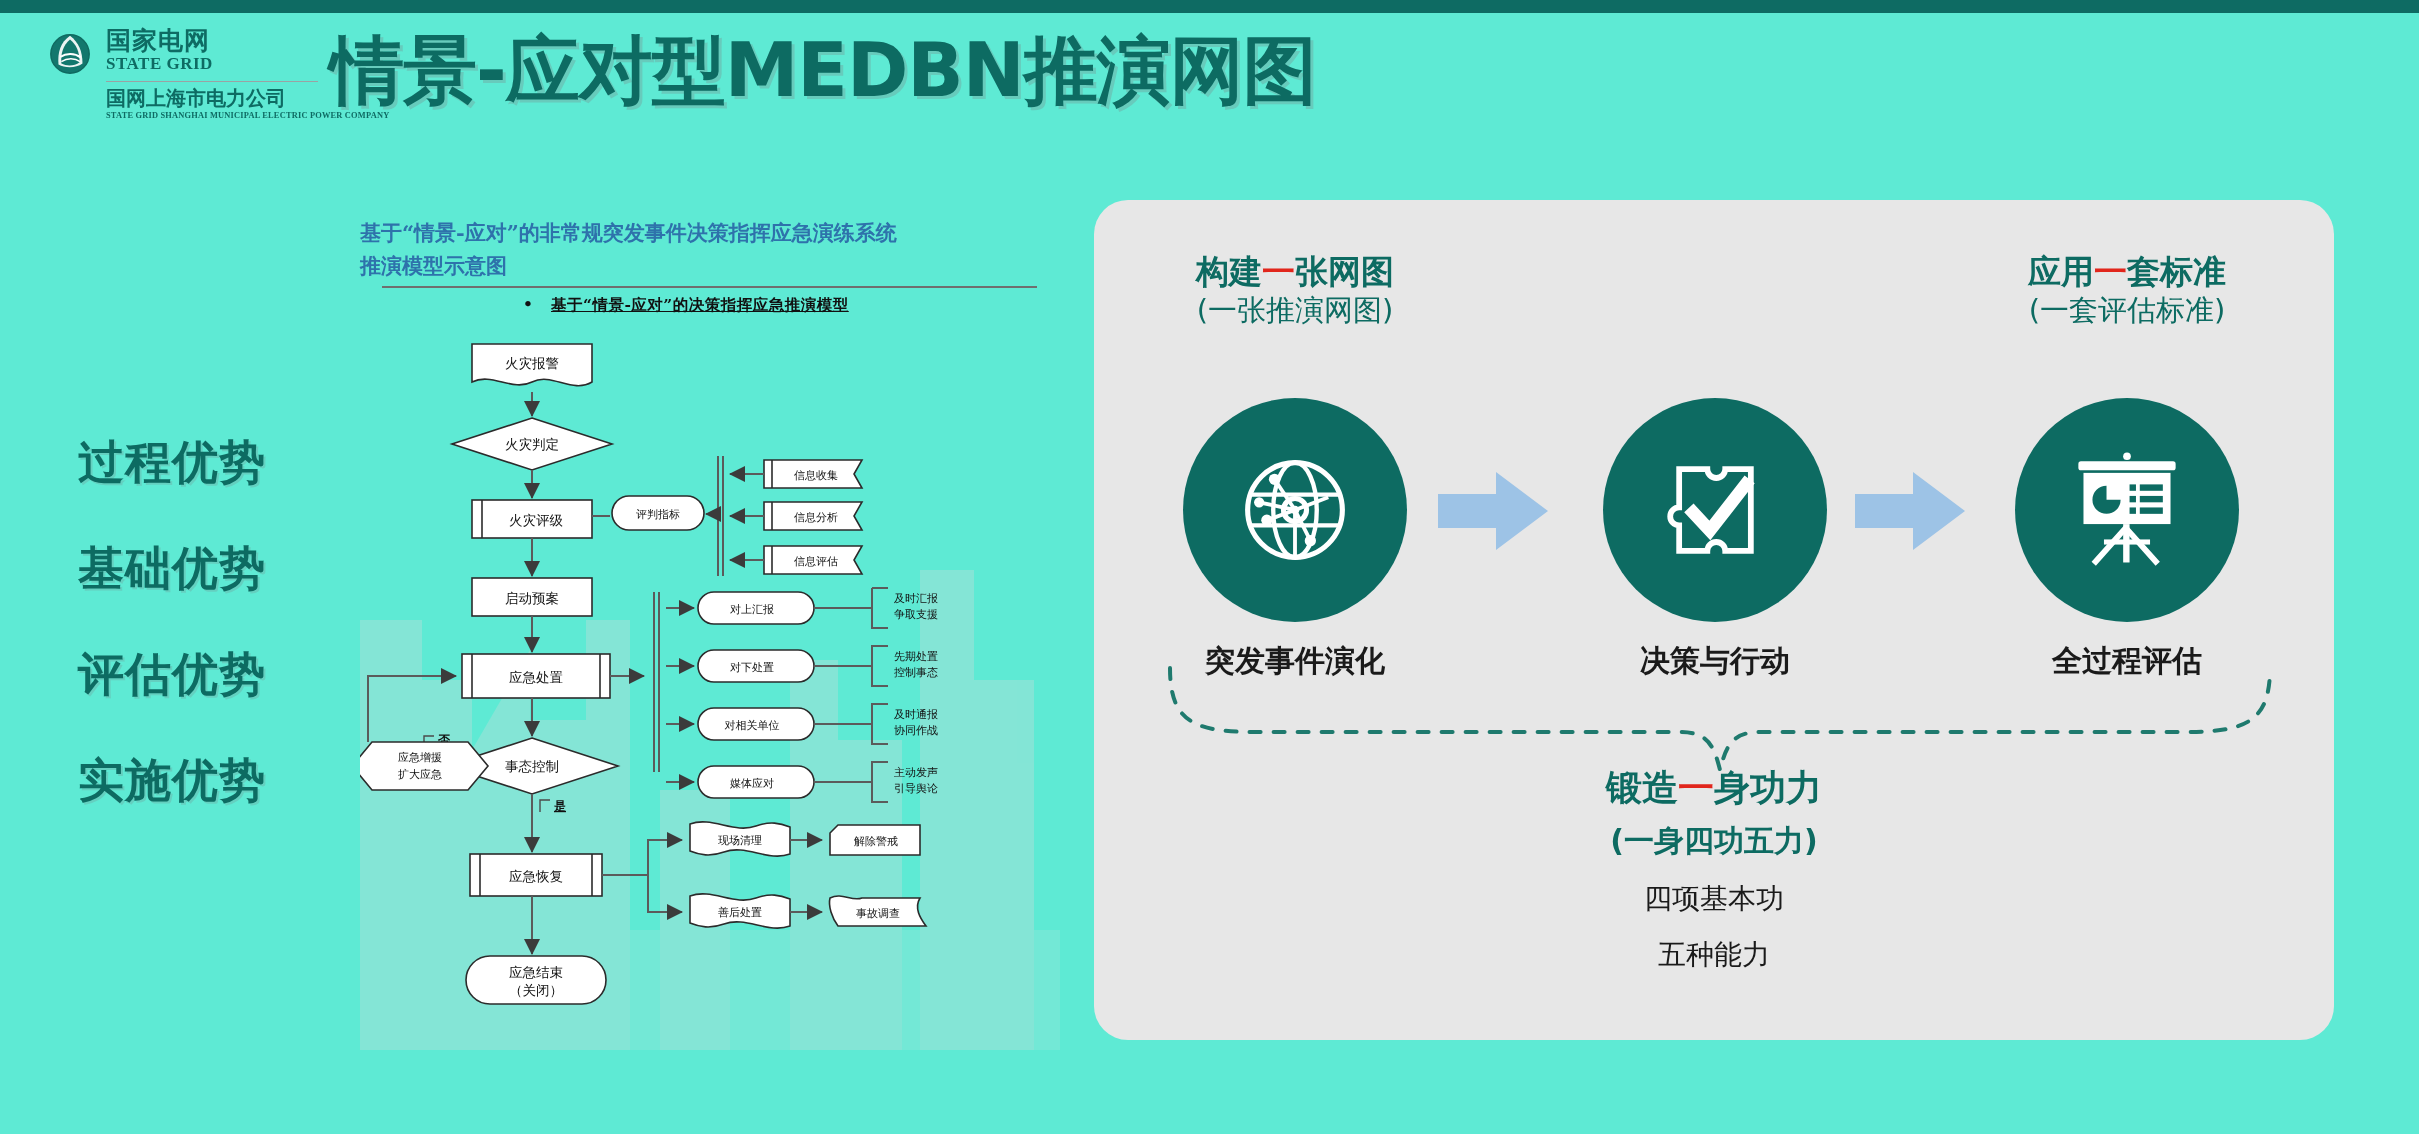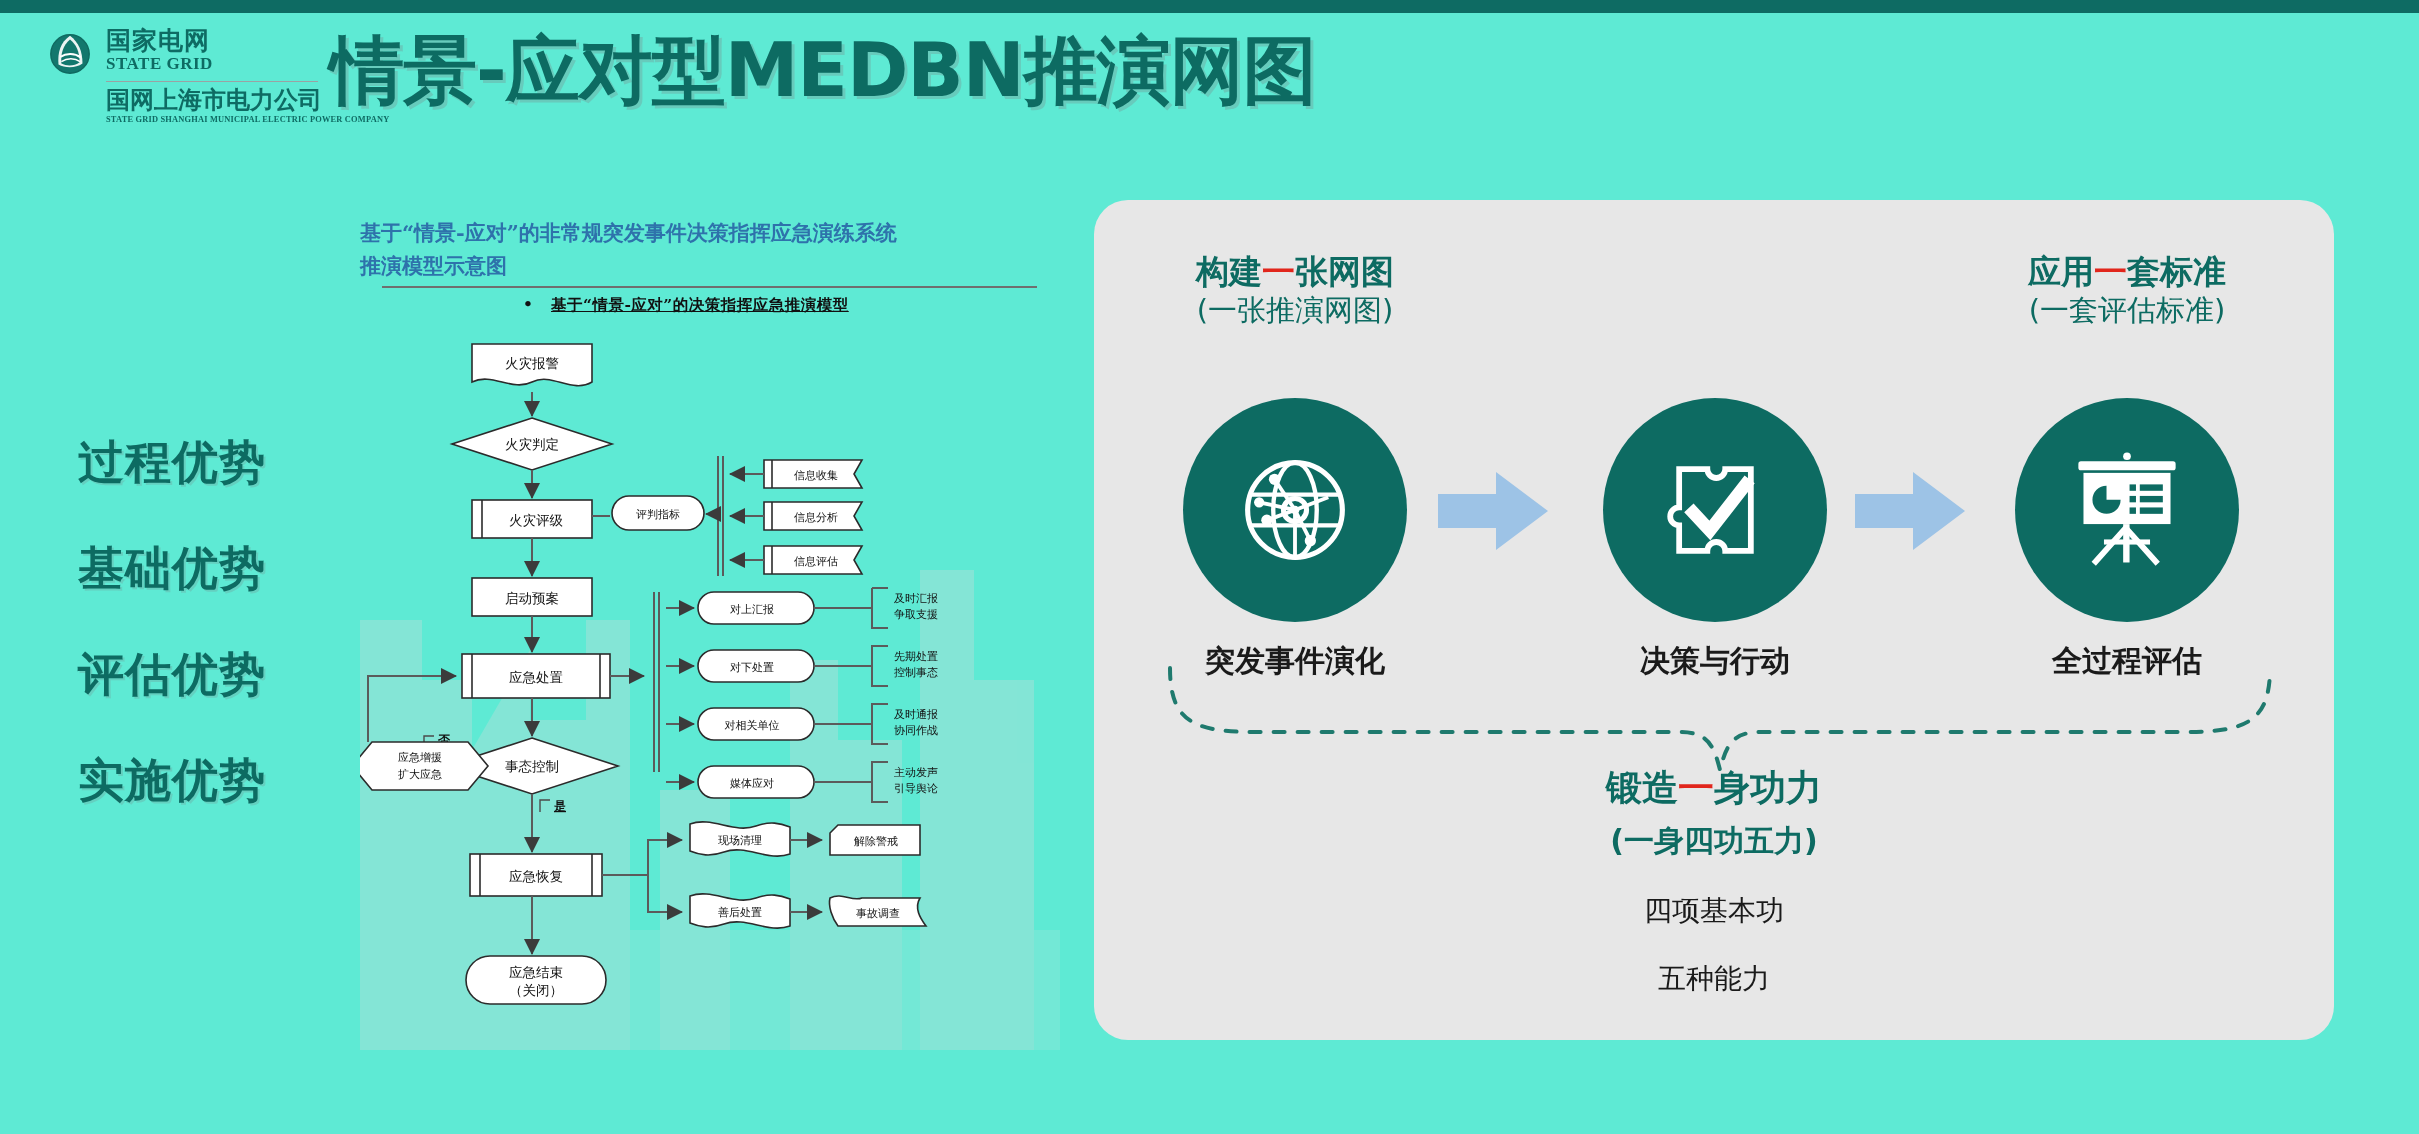--- a/index.html
+++ b/index.html
@@ -19,21 +19,21 @@
 
   
   .logo-block { position: absolute; left: 46px; top: 28px; display: flex; gap: 12px; }
   .logo-mark { width: 48px; height: 48px; flex: 0 0 48px; margin-top: 2px; }
   .logo-text { display: flex; flex-direction: column; }
   .logo-cn { font-size: 25px; font-weight: 700; color: #0e6b63; letter-spacing: 1px;
              line-height: 1.05; font-family: "DejaVu Sans", sans-serif; }
   .logo-en { font-size: 17px; font-weight: 700; color: #0e6b63; letter-spacing: .5px;
              font-family: "Liberation Serif", serif; line-height: 1.15; }
   .logo-rule { width: 212px; height: 1px; background: #9aa3a3; margin: 7px 0 6px; }
-  .logo-cn2 { font-size: 24px; font-weight: 700; color: #0e6b63; line-height: 1.05;
+  .logo-cn2 { font-size: 20px; font-weight: 700; color: #0e6b63; line-height: 1.05;
               font-family: "DejaVu Sans", sans-serif; }
   .logo-en2 { font-size: 8.4px; font-weight: 700; color: #0e6b63; letter-spacing: .2px;
               font-family: "Liberation Serif", serif; margin-top: 2px; }
 
   
   .main-title {
     position: absolute; left: 330px; top: 22px;
     font-size: 74px; font-weight: 700; color: #0d6b62;
     font-family: "DejaVu Sans", sans-serif;
     letter-spacing: -1px; white-space: nowrap;
@@ -97,21 +97,21 @@
     position: absolute; width: 330px; text-align: center;
     font-size: 30px; font-weight: 700; color: #1a1a1a;
     font-family: "DejaVu Sans", sans-serif; white-space: nowrap;
   }
   .arrow-fat { position: absolute; width: 110px; height: 86px; }
   .brace { position: absolute; left: 1160px; top: 660px; width: 1120px; height: 120px; }
   .bottom-block { position: absolute; left: 1094px; width: 1240px; text-align: center; }
   .bb-1 { font-size: 36px; font-weight: 700; color: #0d6b62; font-family: "DejaVu Sans", sans-serif; }
   .bb-1 .red { color: #e1261c; }
   .bb-2 { font-size: 30px; font-weight: 700; color: #0d6b62; font-family: "DejaVu Sans", sans-serif; margin-top: 8px; }
-  .bb-3 { font-size: 28px; color: #1a1a1a; font-family: "DejaVu Sans", sans-serif; margin-top: 30px; }
+  .bb-3 { font-size: 28px; color: #1a1a1a; font-family: "DejaVu Sans", sans-serif; margin-top: 18px; }
 </style>
 </head>
 <body>
 
 <div id="slide">
 
   <div class="topbar"></div>
 
   <div class="logo-block">
     <svg class="logo-mark" viewBox="0 0 100 100">

